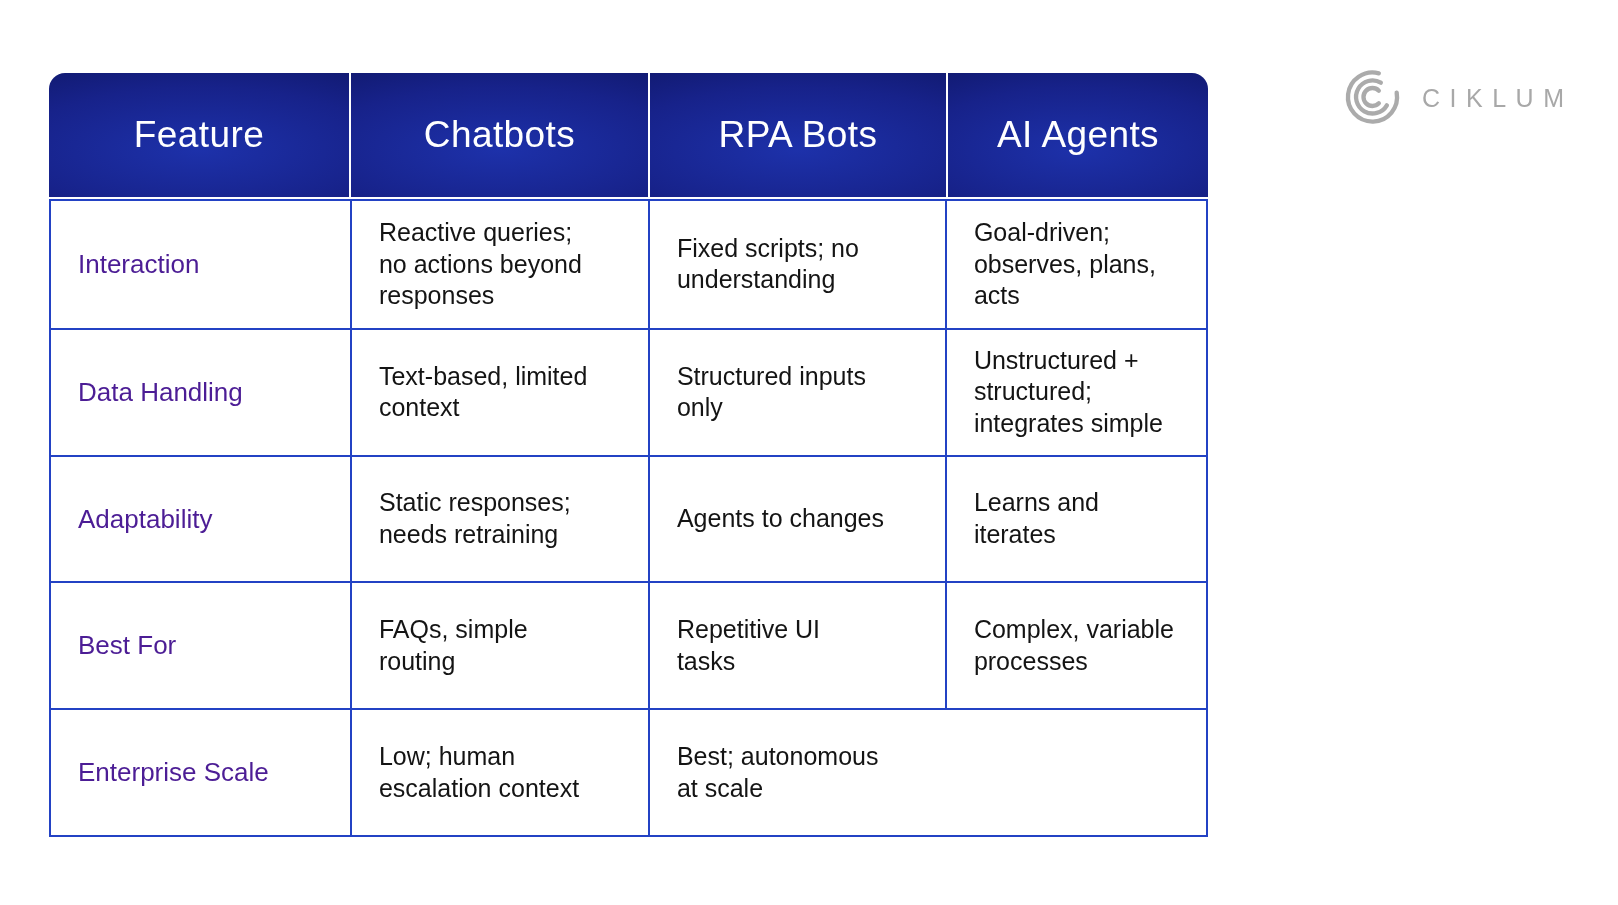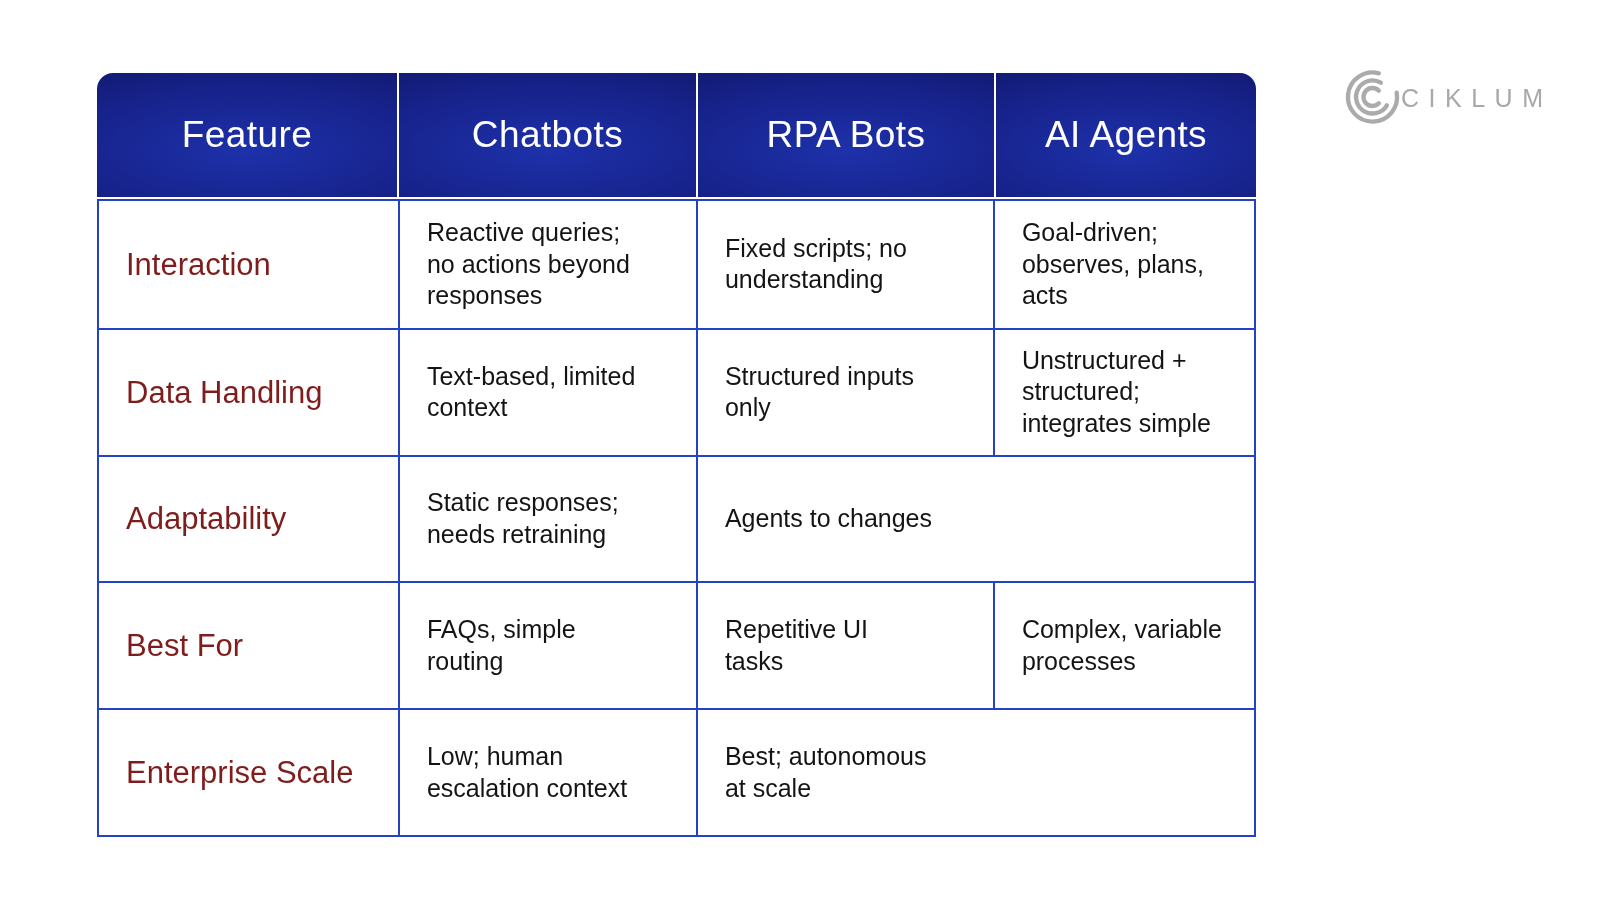--- a/index.html
+++ b/index.html
@@ -8,21 +8,21 @@
     background: #ffffff;
     font-family: "Liberation Sans", sans-serif;
     position: relative;
     overflow: hidden;
   }
 
   
   .table-wrap {
     position: absolute;
     left: 49px; top: 73px;
-    width: 1159px; height: 676px; margin-left: 48px;
+    width: 1159px; height: 676px;
   }
   .thead {
     display: grid;
     grid-template-columns: 302fr 299fr 298fr 260fr;
     height: 124px;
     border-radius: 16px 16px 0 0;
     overflow: hidden;
   }
   .th {
     display: flex; align-items: center; justify-content: center;
@@ -54,29 +54,30 @@
     box-sizing: border-box;
     display: flex; align-items: center;
     padding: 10px 18px 10px 27px;
     color: #141414;
     font-size: 25px;
     line-height: 1.26;
     white-space: pre-line;
   }
   .td:not(:last-child) { border-right: 2px solid #2342c4; }
   .feature-cell {
-    font-size: 31px;
-    color: #7f1d1d;
+    font-size: 26px;
+    color: #4c1d95;
   }
 
   
   .logo {
     position: absolute;
     left: 1344px; top: 63px;
     display: flex; align-items: center;
+    gap: 21px;
   }
   .logo-mark { width: 57px; height: 68px; }
   .logo-text {
     color: #a8a8a8;
     font-size: 25px;
     font-weight: 400;
     letter-spacing: 9.5px;
     line-height: 1;
     padding-top: 2px;
   }
@@ -120,20 +121,22 @@
 only</div>
       <div class="td">Unstructured +
 structured;
 integrates simple</div>
     </div>
     <div class="tr">
       <div class="td feature-cell">Adaptability</div>
       <div class="td">Static responses;
 needs retraining</div>
       <div class="td">Agents to changes</div>
+      <div class="td">Learns and
+iterates</div>
     </div>
     <div class="tr">
       <div class="td feature-cell">Best For</div>
       <div class="td">FAQs, simple
 routing</div>
       <div class="td">Repetitive UI
 tasks</div>
       <div class="td">Complex, variable
 processes</div>
     </div>

